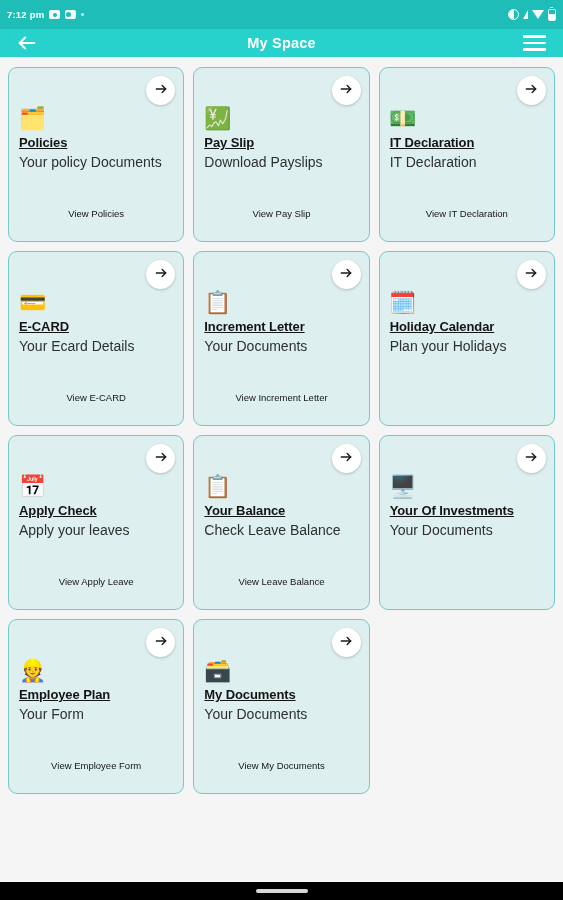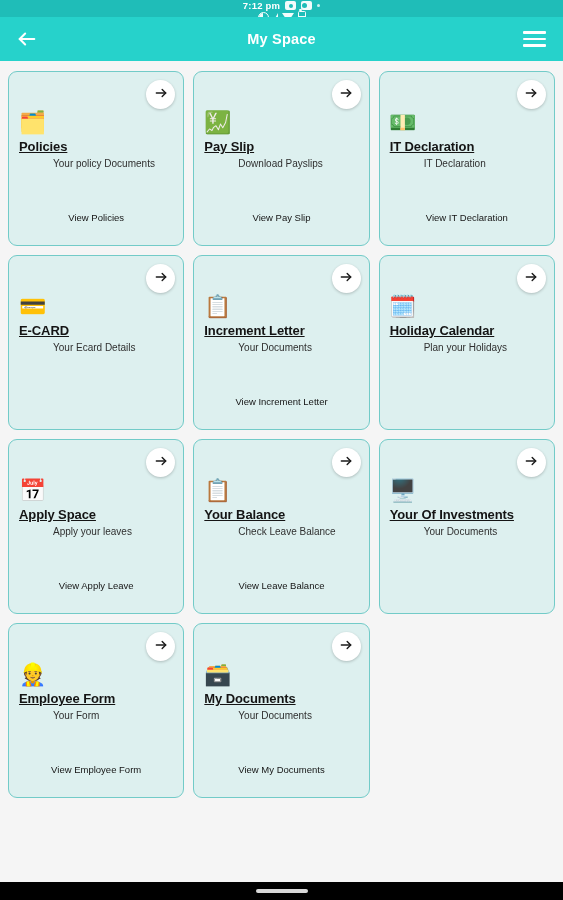--- a/index.html
+++ b/index.html
@@ -10,28 +10,27 @@
     width: 563px;
     height: 900px;
     background: #f5f5f5;
     font-family: "Liberation Sans", sans-serif;
     overflow: hidden;
     position: relative;
   }
 
   
   .status-bar {
-    height: 17px;
+    height: 29px;
     background: #1fbdb8;
     display: flex;
     align-items: center;
     justify-content: space-between;
     padding: 0 7px;
     box-sizing: border-box;
-    flex-direction: column;
   }
   .status-left {
     display: flex;
     align-items: center;
     gap: 5px;
   }
   .status-time {
     color: #ffffff;
     font-size: 9.5px;
     font-weight: bold;
@@ -115,21 +114,21 @@
     content: "";
     position: absolute;
     width: 3px; height: 1.5px;
     background: #ffffff;
     left: 0.8px; top: -3px;
     border-radius: 1px;
   }
 
   
   .appbar {
-    height: 44px;
+    height: 28px;
     background: #26d2cb;
     display: flex;
     align-items: center;
     position: relative;
     padding: 0 14px;
     box-sizing: border-box;
   }
   .back-btn {
     width: 26px; height: 26px;
     display: flex;
@@ -214,25 +213,24 @@
   }
   .card-title {
     font-size: 13px;
     font-weight: bold;
     color: #141414;
     line-height: 1.15;
     letter-spacing: -0.1px;
     text-decoration: underline;
   }
   .card-sub {
-    font-size: 10px;
+    font-size: 14px;
     color: #2f2f2f;
     margin-top: 3px;
     line-height: 1.2;
-    margin-left: 34px;
   }
   .card-action {
     margin-top: auto;
     text-align: center;
     font-size: 9.5px;
     font-weight: normal;
     color: #141414;
     padding-bottom: 12px;
     cursor: pointer;
   }
@@ -343,20 +341,21 @@
         <span>
           <svg width="14" height="14" viewBox="0 0 24 24" fill="none" stroke="#1b1b1b" stroke-width="2.4" stroke-linecap="round" stroke-linejoin="round">
             <line x1="4" y1="12" x2="20" y2="12"></line>
             <polyline points="14,6 20,12 14,18"></polyline>
           </svg>
         </span>
       </div>
       <div class="card-emoji">💳</div>
       <div class="card-title">E-CARD</div>
       <div class="card-sub">Your Ecard Details</div>
+      <div class="card-action">View E-CARD</div>
     </div>
 
     <div class="card">
       <div class="arrow-fab">
         <span>
           <svg width="14" height="14" viewBox="0 0 24 24" fill="none" stroke="#1b1b1b" stroke-width="2.4" stroke-linecap="round" stroke-linejoin="round">
             <line x1="4" y1="12" x2="20" y2="12"></line>
             <polyline points="14,6 20,12 14,18"></polyline>
           </svg>
         </span>
@@ -384,21 +383,21 @@
     <div class="card">
       <div class="arrow-fab">
         <span>
           <svg width="14" height="14" viewBox="0 0 24 24" fill="none" stroke="#1b1b1b" stroke-width="2.4" stroke-linecap="round" stroke-linejoin="round">
             <line x1="4" y1="12" x2="20" y2="12"></line>
             <polyline points="14,6 20,12 14,18"></polyline>
           </svg>
         </span>
       </div>
       <div class="card-emoji">📅</div>
-      <div class="card-title">Apply Space</div>
+      <div class="card-title">Apply Check</div>
       <div class="card-sub">Apply your leaves</div>
       <div class="card-action">View Apply Leave</div>
     </div>
 
     <div class="card">
       <div class="arrow-fab">
         <span>
           <svg width="14" height="14" viewBox="0 0 24 24" fill="none" stroke="#1b1b1b" stroke-width="2.4" stroke-linecap="round" stroke-linejoin="round">
             <line x1="4" y1="12" x2="20" y2="12"></line>
             <polyline points="14,6 20,12 14,18"></polyline>
@@ -428,21 +427,21 @@
     <div class="card">
       <div class="arrow-fab">
         <span>
           <svg width="14" height="14" viewBox="0 0 24 24" fill="none" stroke="#1b1b1b" stroke-width="2.4" stroke-linecap="round" stroke-linejoin="round">
             <line x1="4" y1="12" x2="20" y2="12"></line>
             <polyline points="14,6 20,12 14,18"></polyline>
           </svg>
         </span>
       </div>
       <div class="card-emoji">👷</div>
-      <div class="card-title">Employee Form</div>
+      <div class="card-title">Employee Plan</div>
       <div class="card-sub">Your Form</div>
       <div class="card-action">View Employee Form</div>
     </div>
 
     <div class="card">
       <div class="arrow-fab">
         <span>
           <svg width="14" height="14" viewBox="0 0 24 24" fill="none" stroke="#1b1b1b" stroke-width="2.4" stroke-linecap="round" stroke-linejoin="round">
             <line x1="4" y1="12" x2="20" y2="12"></line>
             <polyline points="14,6 20,12 14,18"></polyline>

